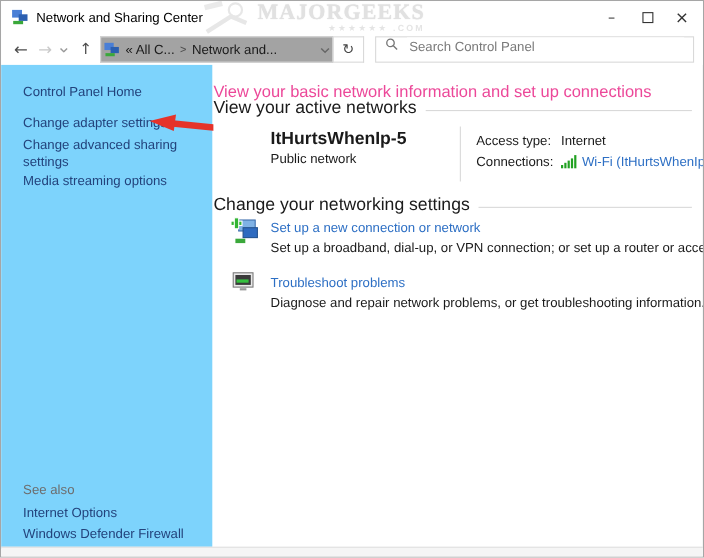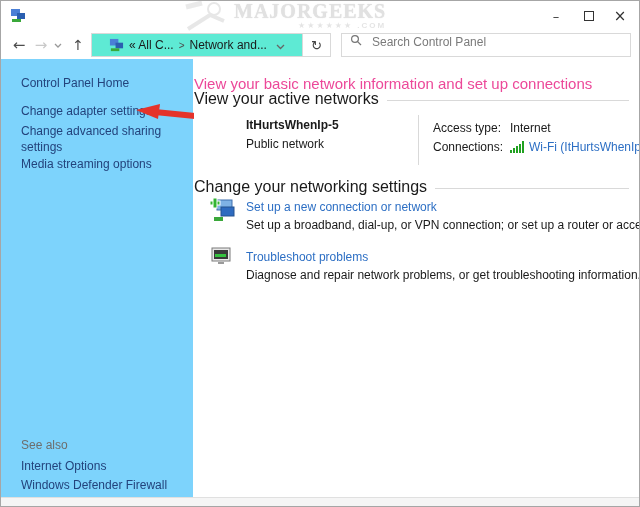--- a/index.html
+++ b/index.html
@@ -24,21 +24,21 @@
   .wm-line1{font-family:"Liberation Serif","DejaVu Serif",serif;font-weight:bold;font-size:20px;letter-spacing:1px;color:#c9c9c9;text-shadow:0 0 1px #bdbdbd;}
   .wm-line2{font-size:8px;font-weight:bold;color:#cfcfcf;letter-spacing:2px;margin-top:1px;}
 
   
   .navbar{position:absolute;left:0;top:30px;width:100%;height:28px;background:#ffffff;}
   .nav-glyph{position:absolute;top:0;height:28px;display:flex;align-items:center;justify-content:center;font-family:"DejaVu Sans",sans-serif;}
   .back{left:6px;width:24px;font-size:15px;color:#4d4d4d;}
   .fwd{left:30px;width:20px;font-size:15px;color:#c9c9c9;}
   .navchev{left:50px;width:14px;}
   .up{left:66px;width:22px;font-size:14px;color:#4d4d4d;}
-  .crumb-box{position:absolute;left:90px;top:2px;width:212px;height:24px;border:1px solid #d9d9d9;background:#5eead4;display:flex;align-items:center;padding:0 15px;text-align:center;}
+  .crumb-box{position:absolute;left:90px;top:2px;width:212px;height:24px;border:1px solid #d9d9d9;background:#a3a3a3;display:flex;align-items:center;padding:0 0;text-align:center;}
   .crumb-icon{width:15px;height:15px;margin:0 5px 0 2px;flex:none;}
   .crumb-text{font-size:12px;color:#1a1a1a;white-space:nowrap;overflow:hidden;}
   .crumb-sep{margin:0 5px;font-size:10px;color:#4d4d4d;}
   .crumb-chev{margin-left:auto;padding-right:2px;}
   .refresh-box{position:absolute;left:302px;top:2px;width:28px;height:24px;border:1px solid #d9d9d9;border-left:none;display:flex;align-items:center;justify-content:center;font-size:13px;color:#444;font-family:"DejaVu Sans",sans-serif;}
   .search-box{position:absolute;left:340px;top:2px;width:290px;height:24px;border:1px solid #d9d9d9;background:#fff;display:flex;align-items:flex-start;padding:0 8px;}
   .search-box input{border:none;outline:none;flex:1;font-size:12px;color:#333;font-family:"Liberation Sans",sans-serif;margin-left:8px;}
   .search-box input::placeholder{color:#7a7a7a;}
 
   
@@ -57,21 +57,21 @@
 
   
   .main{position:absolute;left:193px;top:58px;width:437px;height:440px;background:#fff;}
   .main-heading{position:absolute;left:0;top:16px;font-size:15px;color:#ec4899;white-space:nowrap;}
   .section-row{position:absolute;left:0;right:2px;display:flex;align-items:center;}
   .section1{top:31px;}
   .section2{top:119px;}
   .section-label{font-size:16px;color:#1a1a1a;white-space:nowrap;}
   .section-line{flex:1;height:1px;background:#d9d9d9;margin-left:8px;margin-top:2px;}
 
-  .net-name{position:absolute;left:52px;top:59px;font-size:12px;font-weight:bold;color:#1a1a1a;}
+  .net-name{position:absolute;left:52px;top:59px;font-size:16px;font-weight:bold;color:#1a1a1a;}
   .net-type{position:absolute;left:52px;top:78px;font-size:12px;color:#1a1a1a;}
   .v-divider{position:absolute;left:224px;top:56px;width:1px;height:50px;background:#d9d9d9;}
   .net-col2{position:absolute;left:239px;top:59px;font-size:12px;color:#1a1a1a;}
   .net-row{display:flex;align-items:center;height:19px;}
   .net-label{width:77px;flex:none;}
   .wifi-bars{display:inline-flex;align-items:flex-end;margin-right:4px;height:12px;}
   .wifi-bars i{display:block;width:2px;background:#21a121;margin-right:1px;}
   .b1{height:3px;}.b2{height:5px;}.b3{height:7px;}.b4{height:9px;}.b5{height:12px;}
   .link{color:#2d6fc4;cursor:pointer;white-space:nowrap;}
 
@@ -90,20 +90,21 @@
 <body>
 
 <div class="window">
 
   <div class="titlebar">
     <svg class="title-icon" viewBox="0 0 16 16">
       <rect x="1" y="1" width="9" height="7" fill="#4a7fd6"></rect>
       <rect x="7" y="5" width="8" height="6" fill="#2b5fb0"></rect>
       <rect x="2" y="11" width="9" height="3" fill="#3aa83a"></rect>
     </svg>
+    <div class="title-text">Network and Sharing Center</div>
     <div class="win-btn btn-min">–</div>
     <div class="win-btn btn-max">
         <span class="max-glyph"></span>
       </div>
     <div class="win-btn btn-close">×</div>
   </div>
 
   <div class="watermark">
     <svg width="48" height="30" viewBox="0 0 48 30">
       <circle cx="30" cy="8" r="6" fill="none" stroke="#d4d4d4" stroke-width="2"></circle>

